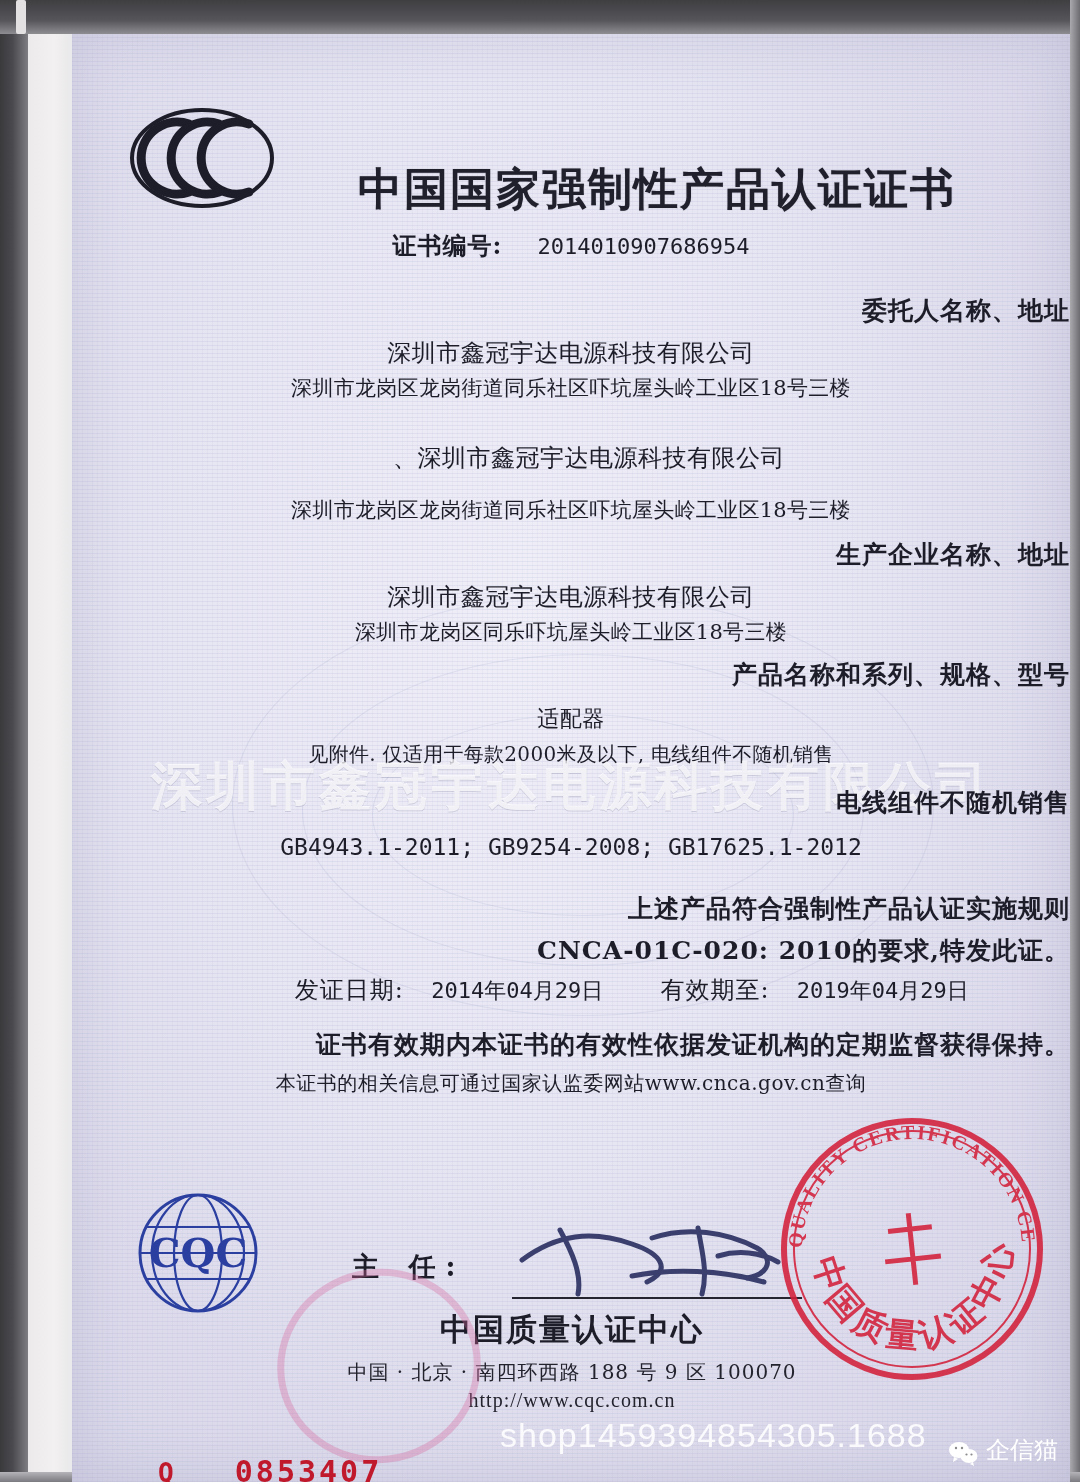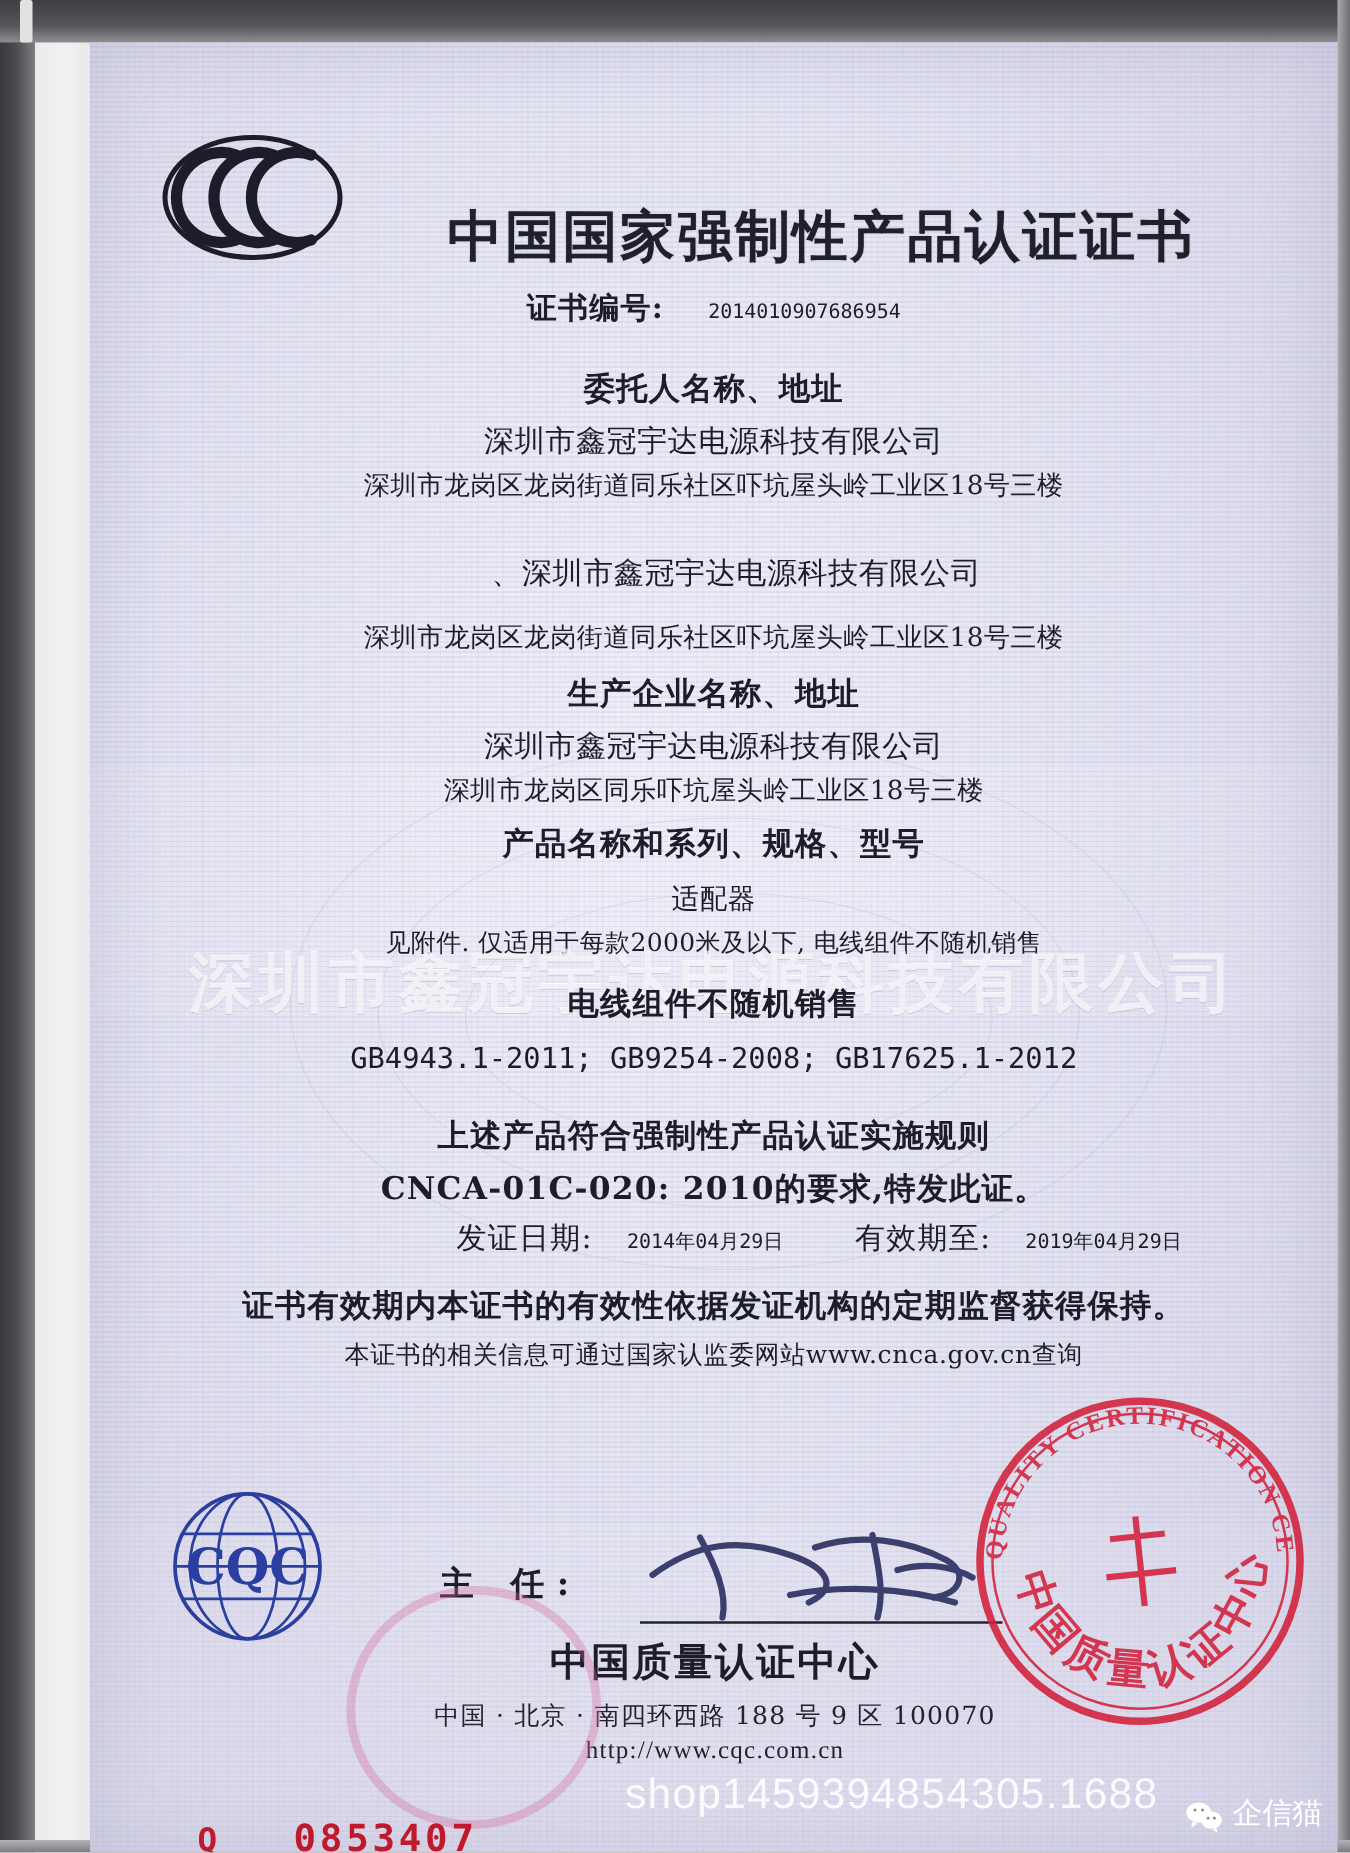--- a/index.html
+++ b/index.html
@@ -122,36 +122,37 @@
     position: absolute;
     width: 998px;
     text-align: center;
     color: #1d1d29;
     font-family: "DejaVu Serif", "Liberation Serif", serif;
   }
   .lbl {
     font-weight: bold;
     font-size: 25px;
     letter-spacing: 1px;
+    text-align: right;
   }
   .val {
     font-size: 24px;
     letter-spacing: 0.5px;
   }
   .val-sm {
     font-size: 21px;
     letter-spacing: 0.3px;
   }
   .serial-row {
     font-size: 24px;
     letter-spacing: 1px;
   }
   .mono {
     font-family: "DejaVu Sans Mono", "Liberation Mono", monospace;
-    font-size: 16px;
+    font-size: 22px;
     letter-spacing: 0px;
   }
 
   
   .watermark {
     position: absolute;
     left: 0; top: 718px;
     width: 998px;
     text-align: center;
     font-family: "DejaVu Serif", "Liberation Serif", serif;

